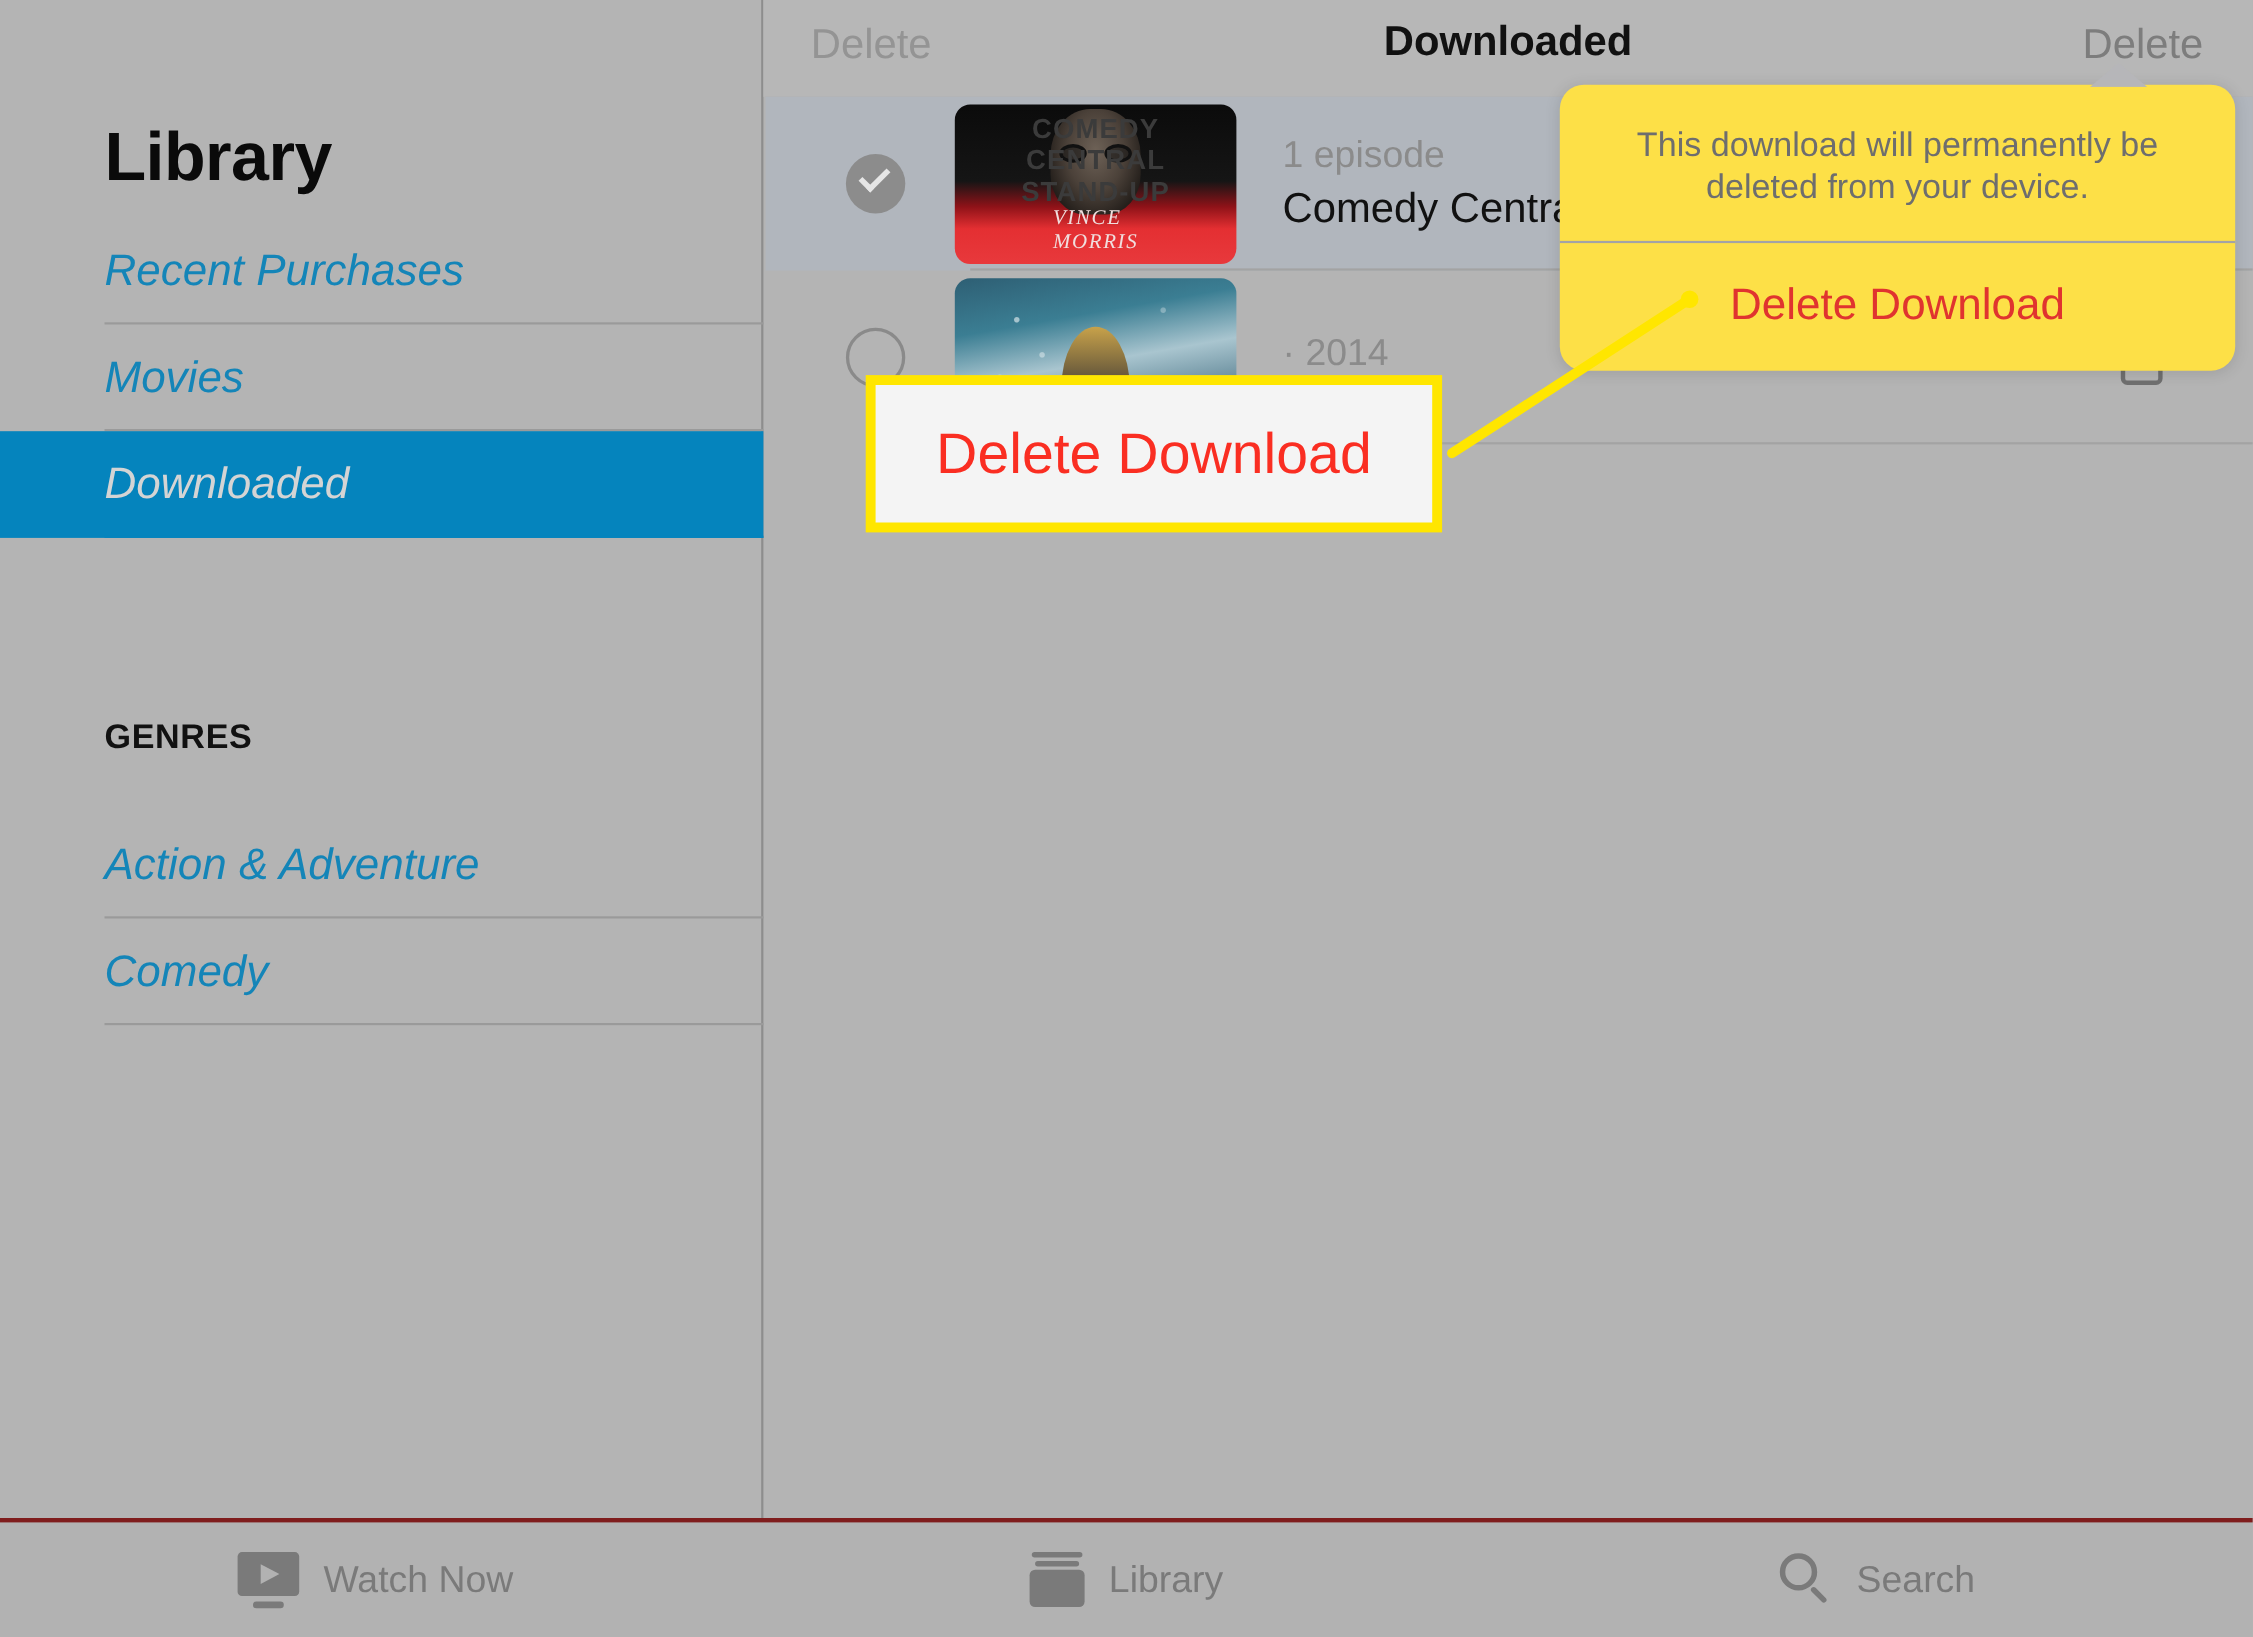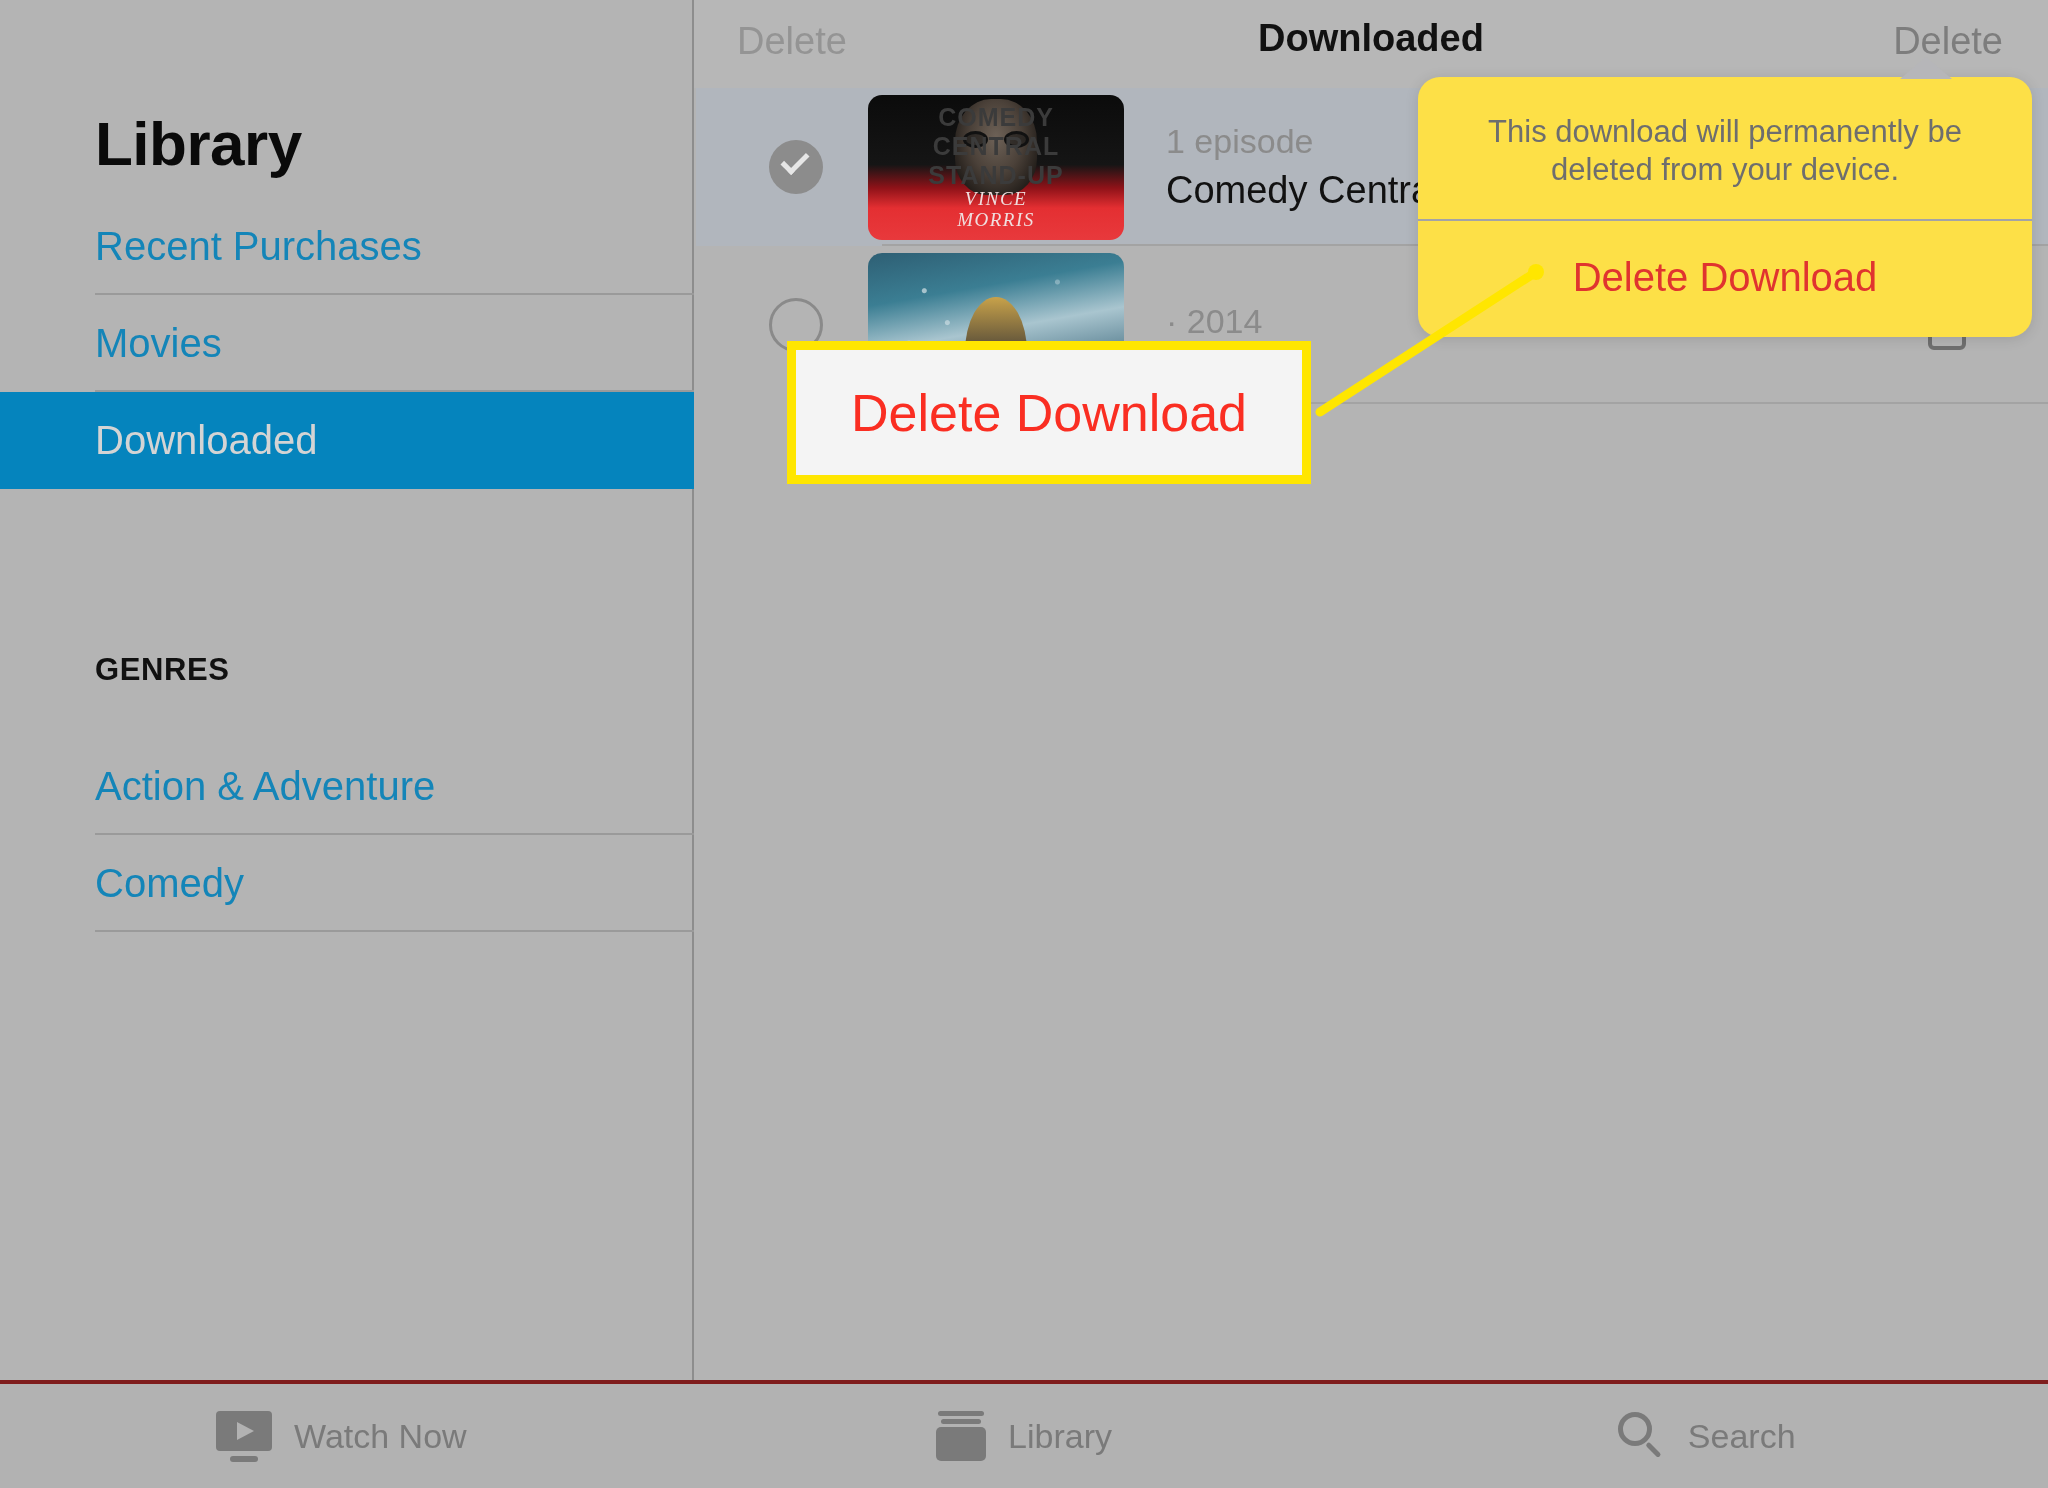--- a/index.html
+++ b/index.html
@@ -34,20 +34,21 @@
   }
   .nav-list { position: absolute; left: 0; top: 198px; width: 694px; }
   .nav-item {
     position: relative;
     height: 97px;
     display: flex;
     align-items: center;
     padding-left: 95px;
     font-size: 40px;
     color: #1485b8;
+    font-style: italic;
   }
   .nav-item .rule {
     position: absolute;
     left: 95px; right: 0; bottom: 0;
     height: 2px;
     background: #9a9a9a;
   }
   .nav-item.selected {
     background: #0584bd;
     color: #d4d4d4;
@@ -184,21 +185,20 @@
   .cc-glasses i.r { right: 0; }
   .cc-name {
     position: absolute;
     left: 50%; bottom: 10px;
     transform: translateX(-50%);
     font-family: "Liberation Serif", serif;
     font-style: italic;
     font-size: 19px;
     line-height: 21px;
     color: #f0dede;
-    text-align: center;
     letter-spacing: 1.5px;
     white-space: pre;
   }
   
   .thumb-blue {
     background: linear-gradient(170deg,#2e5f74 0%,#3b7e93 28%,#a9c5cf 52%,#6f93a2 70%,#27424f 100%);
     position: relative;
   }
   .tb-dots {
     position: absolute; inset: 0;

